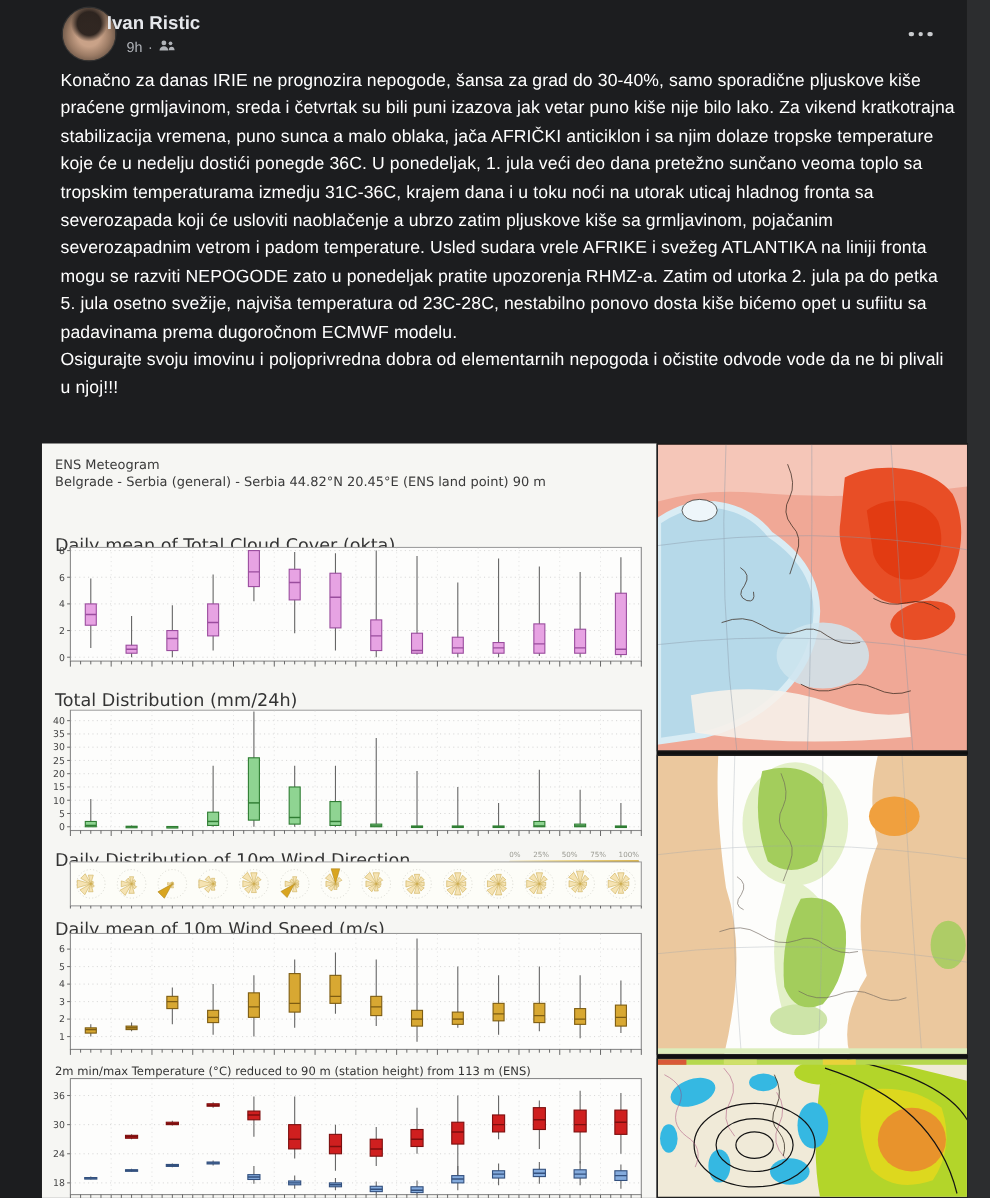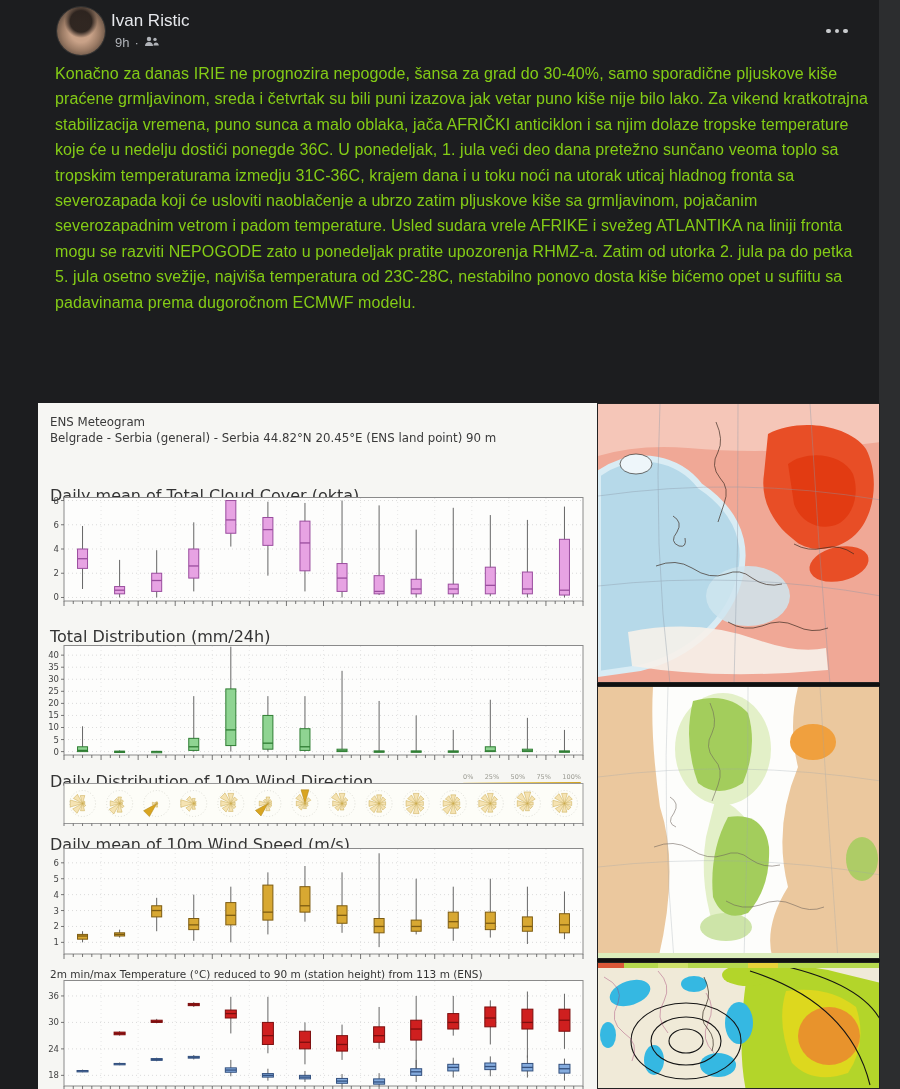--- a/index.html
+++ b/index.html
@@ -6,26 +6,26 @@
   body{width:900px;height:1089px;position:relative;background:#1c1d1f;overflow:hidden;
        font-family:"Liberation Sans",sans-serif}
   .right-strip{position:absolute;right:0;top:0;width:21px;height:1089px;background:#2c2d2f}
 
   
   .avatar{position:absolute;left:57px;top:7px;width:48px;height:48px;border-radius:50%;
     background:
       radial-gradient(circle at 50% 30%, rgba(40,32,28,.95) 0 26%, rgba(40,32,28,0) 40%),
       radial-gradient(circle at 50% 52%, #c9a288 0 30%, #9a7a64 55%, #5d4c40 78%, #35302b 100%);
     box-shadow:0 0 0 1px #333}
-  .author{position:absolute;left:111px;top:11px;font-size:17px;font-weight:normal;color:#e6e8ec}
+  .author{position:absolute;left:97px;top:11px;font-size:17px;font-weight:bold;color:#e6e8ec}
   .meta{position:absolute;left:115px;top:35px;font-size:13px;color:#b0b3b8;display:flex;gap:5px}
   .more-btn{position:absolute;left:826px;top:24px;width:34px;height:14px;display:flex;gap:4px;align-items:center;cursor:pointer}
   .more-btn i{width:4.5px;height:4.5px;border-radius:50%;background:#c9cbce;display:block}
 
-  .post-text{position:absolute;left:55px;top:61px;width:814px;color:#84cc16;
+  .post-text{position:absolute;left:55px;top:61px;width:814px;color:#ffffff;
     font-size:16px;line-height:25.4px;letter-spacing:.1px}
 
   
   .figure{position:absolute;left:38px;top:403px;width:842px;height:686px;background:#111;overflow:hidden;cursor:pointer}
   .metepanel{position:absolute;left:0;top:0;width:559px;height:686px;background:#f6f6f3;
     color:#2e2e2e;font-family:"DejaVu Sans",sans-serif}
   .mg-head{position:absolute;left:12px;top:11px;font-size:11.8px;line-height:16px;color:#3a3a3a}
   .cs-title{position:absolute;left:12px;font-size:16px;color:#333;white-space:nowrap}
   .chart-slot{position:absolute;left:2px}
   .rose-legend{position:absolute;right:16px;top:370px;width:118px}
@@ -61,20 +61,21 @@
   </span>
 </div>
 <div class="more-btn">
     <i></i>
     <i></i>
     <i></i>
   </div>
 
 <div class="post-text">
   <div>Konačno za danas IRIE ne prognozira nepogode, šansa za grad do 30-40%, samo sporadične pljuskove kiše praćene grmljavinom, sreda i četvrtak su bili puni izazova jak vetar puno kiše nije bilo lako. Za vikend kratkotrajna stabilizacija vremena, puno sunca a malo oblaka, jača AFRIČKI anticiklon i sa njim dolaze tropske temperature koje će u nedelju dostići ponegde 36C. U ponedeljak, 1. jula veći deo dana pretežno sunčano veoma toplo sa tropskim temperaturama izmedju 31C-36C, krajem dana i u toku noći na utorak uticaj hladnog fronta sa severozapada koji će usloviti naoblačenje a ubrzo zatim pljuskove kiše sa grmljavinom, pojačanim severozapadnim vetrom i padom temperature. Usled sudara vrele AFRIKE i svežeg ATLANTIKA na liniji fronta mogu se razviti NEPOGODE zato u ponedeljak pratite upozorenja RHMZ-a. Zatim od utorka 2. jula pa do petka 5. jula osetno svežije, najviša temperatura od 23C-28C, nestabilno ponovo dosta kiše bićemo opet u sufiitu sa padavinama prema dugoročnom ECMWF modelu.</div>
+  <div>Osigurajte svoju imovinu i poljoprivredna dobra od elementarnih nepogoda i očistite odvode vode da ne bi plivali u njoj!!!</div>
 </div>
 
 <div class="figure">
 
   <div class="metepanel">
     <div class="mg-head">
       <div>ENS Meteogram</div>
       <div>Belgrade - Serbia (general) - Serbia 44.82°N 20.45°E (ENS land point) 90 m</div>
     </div>
 

